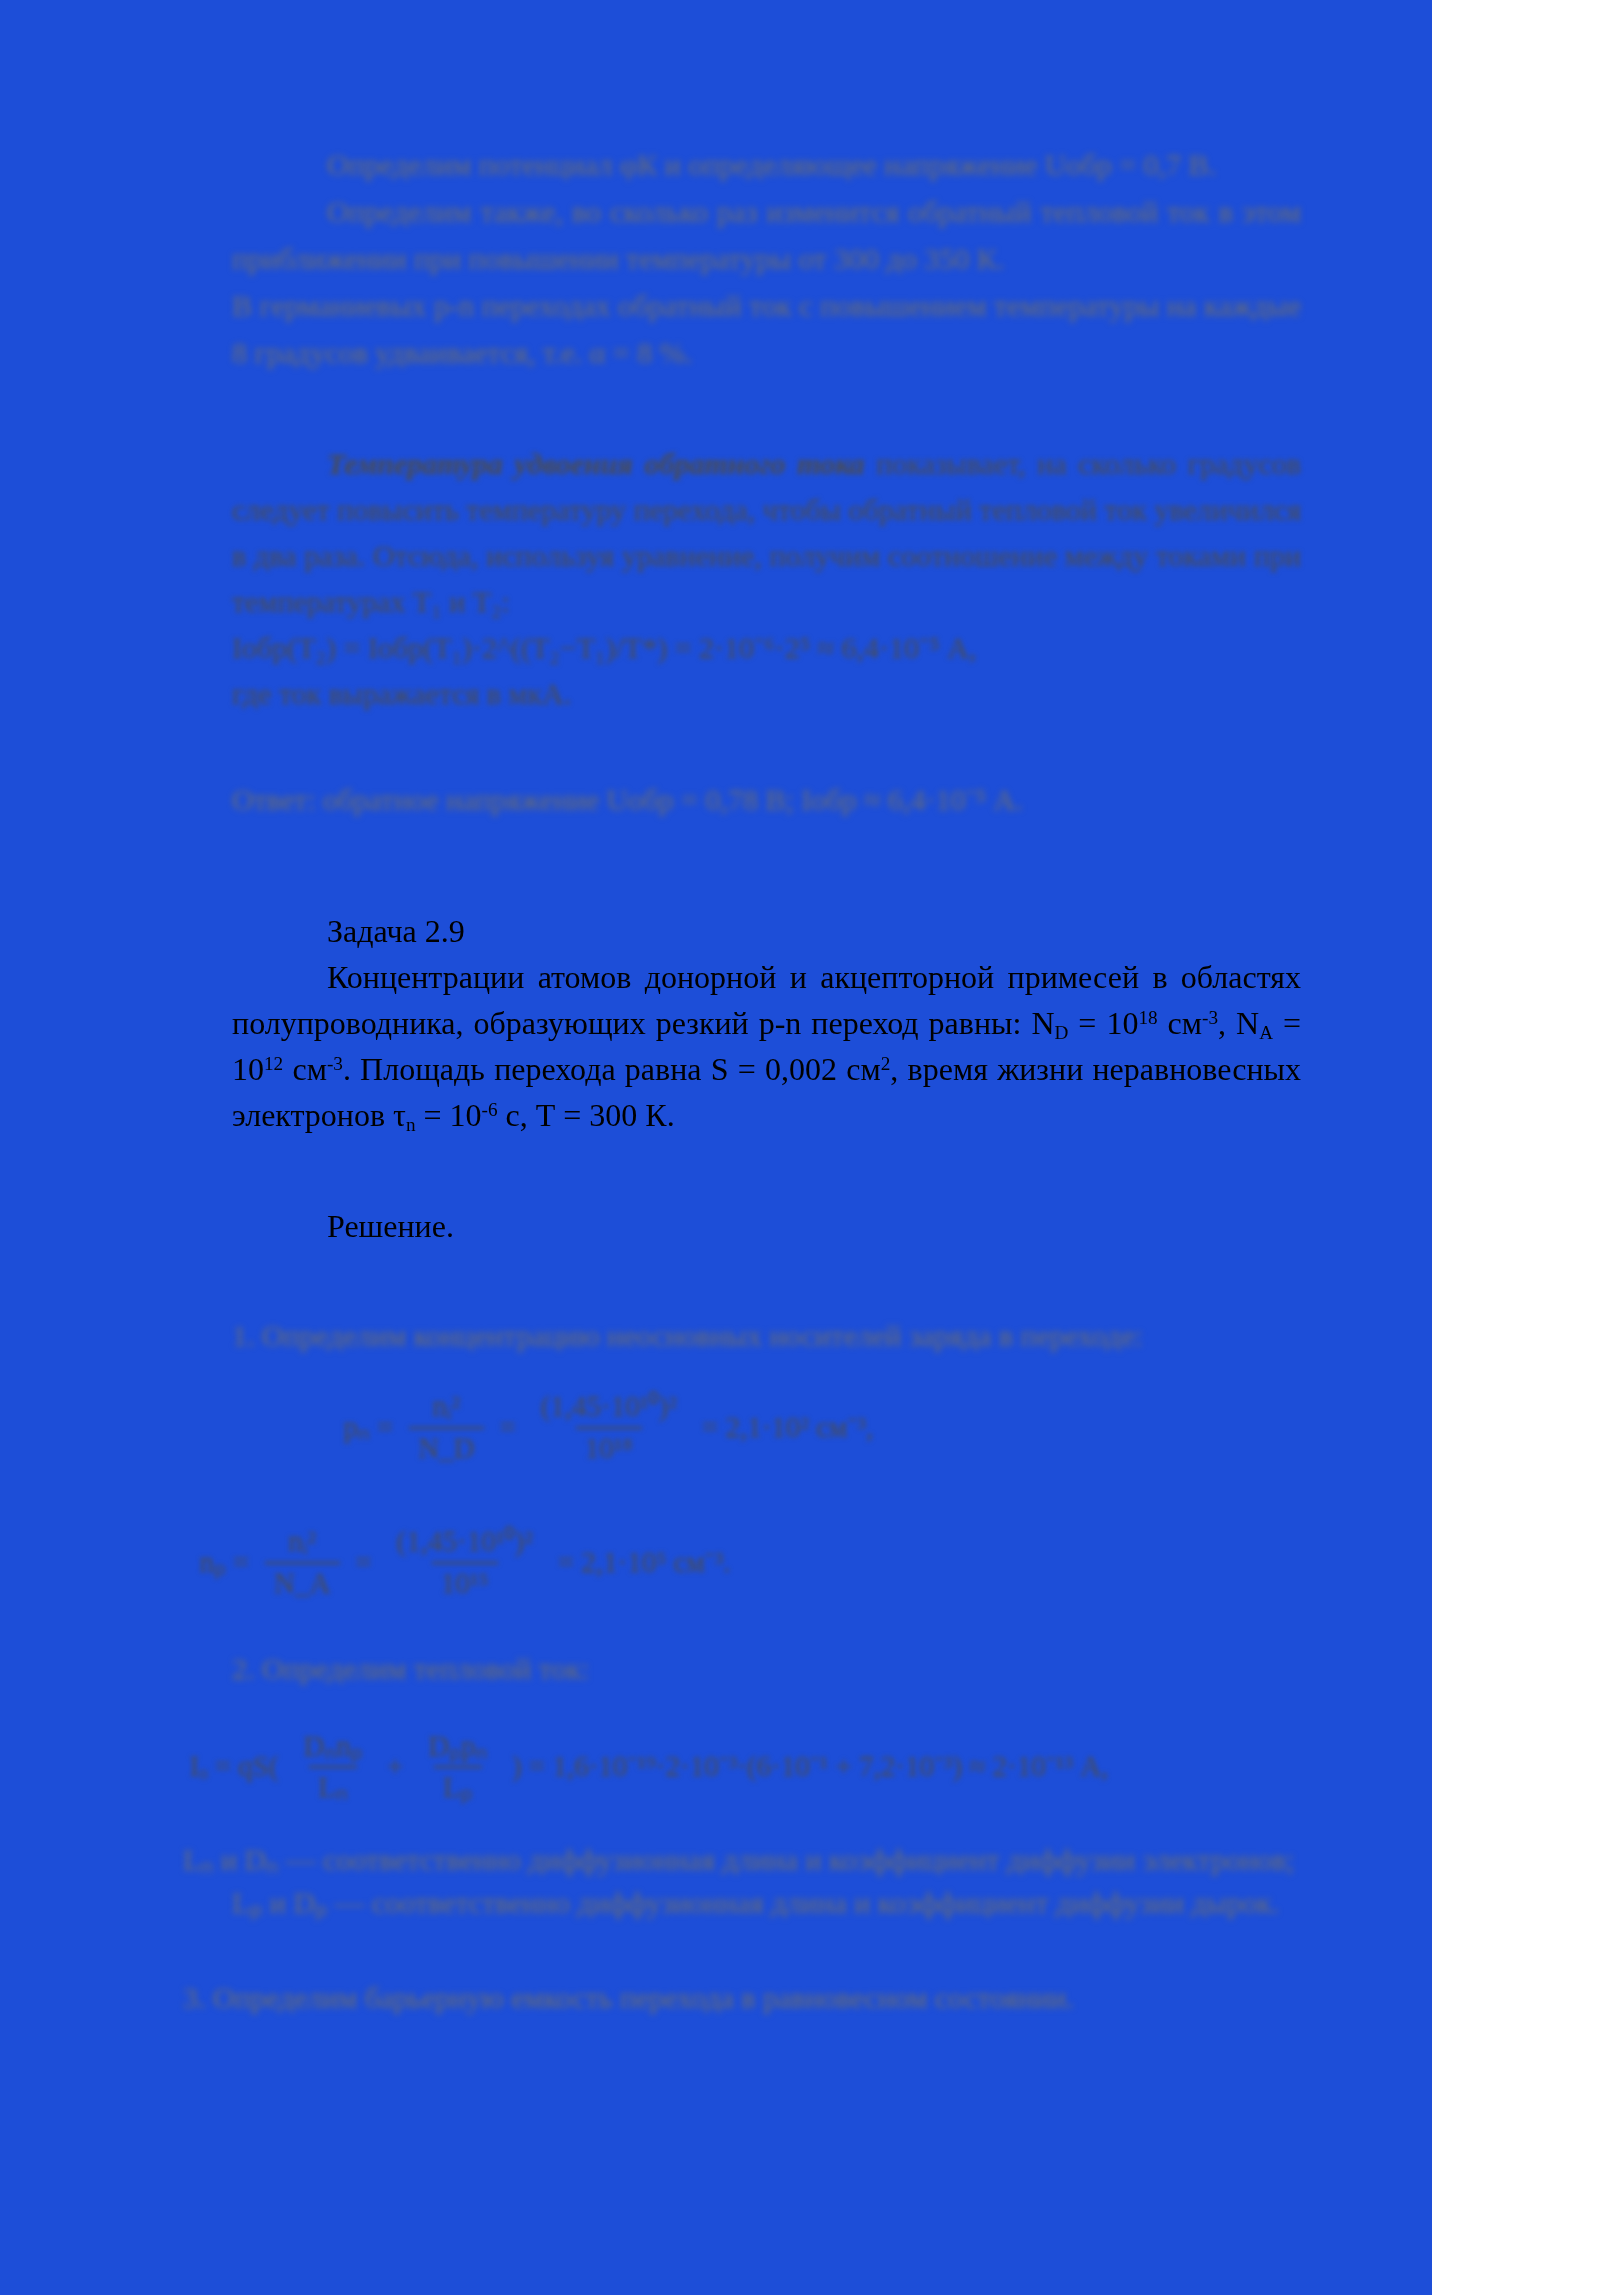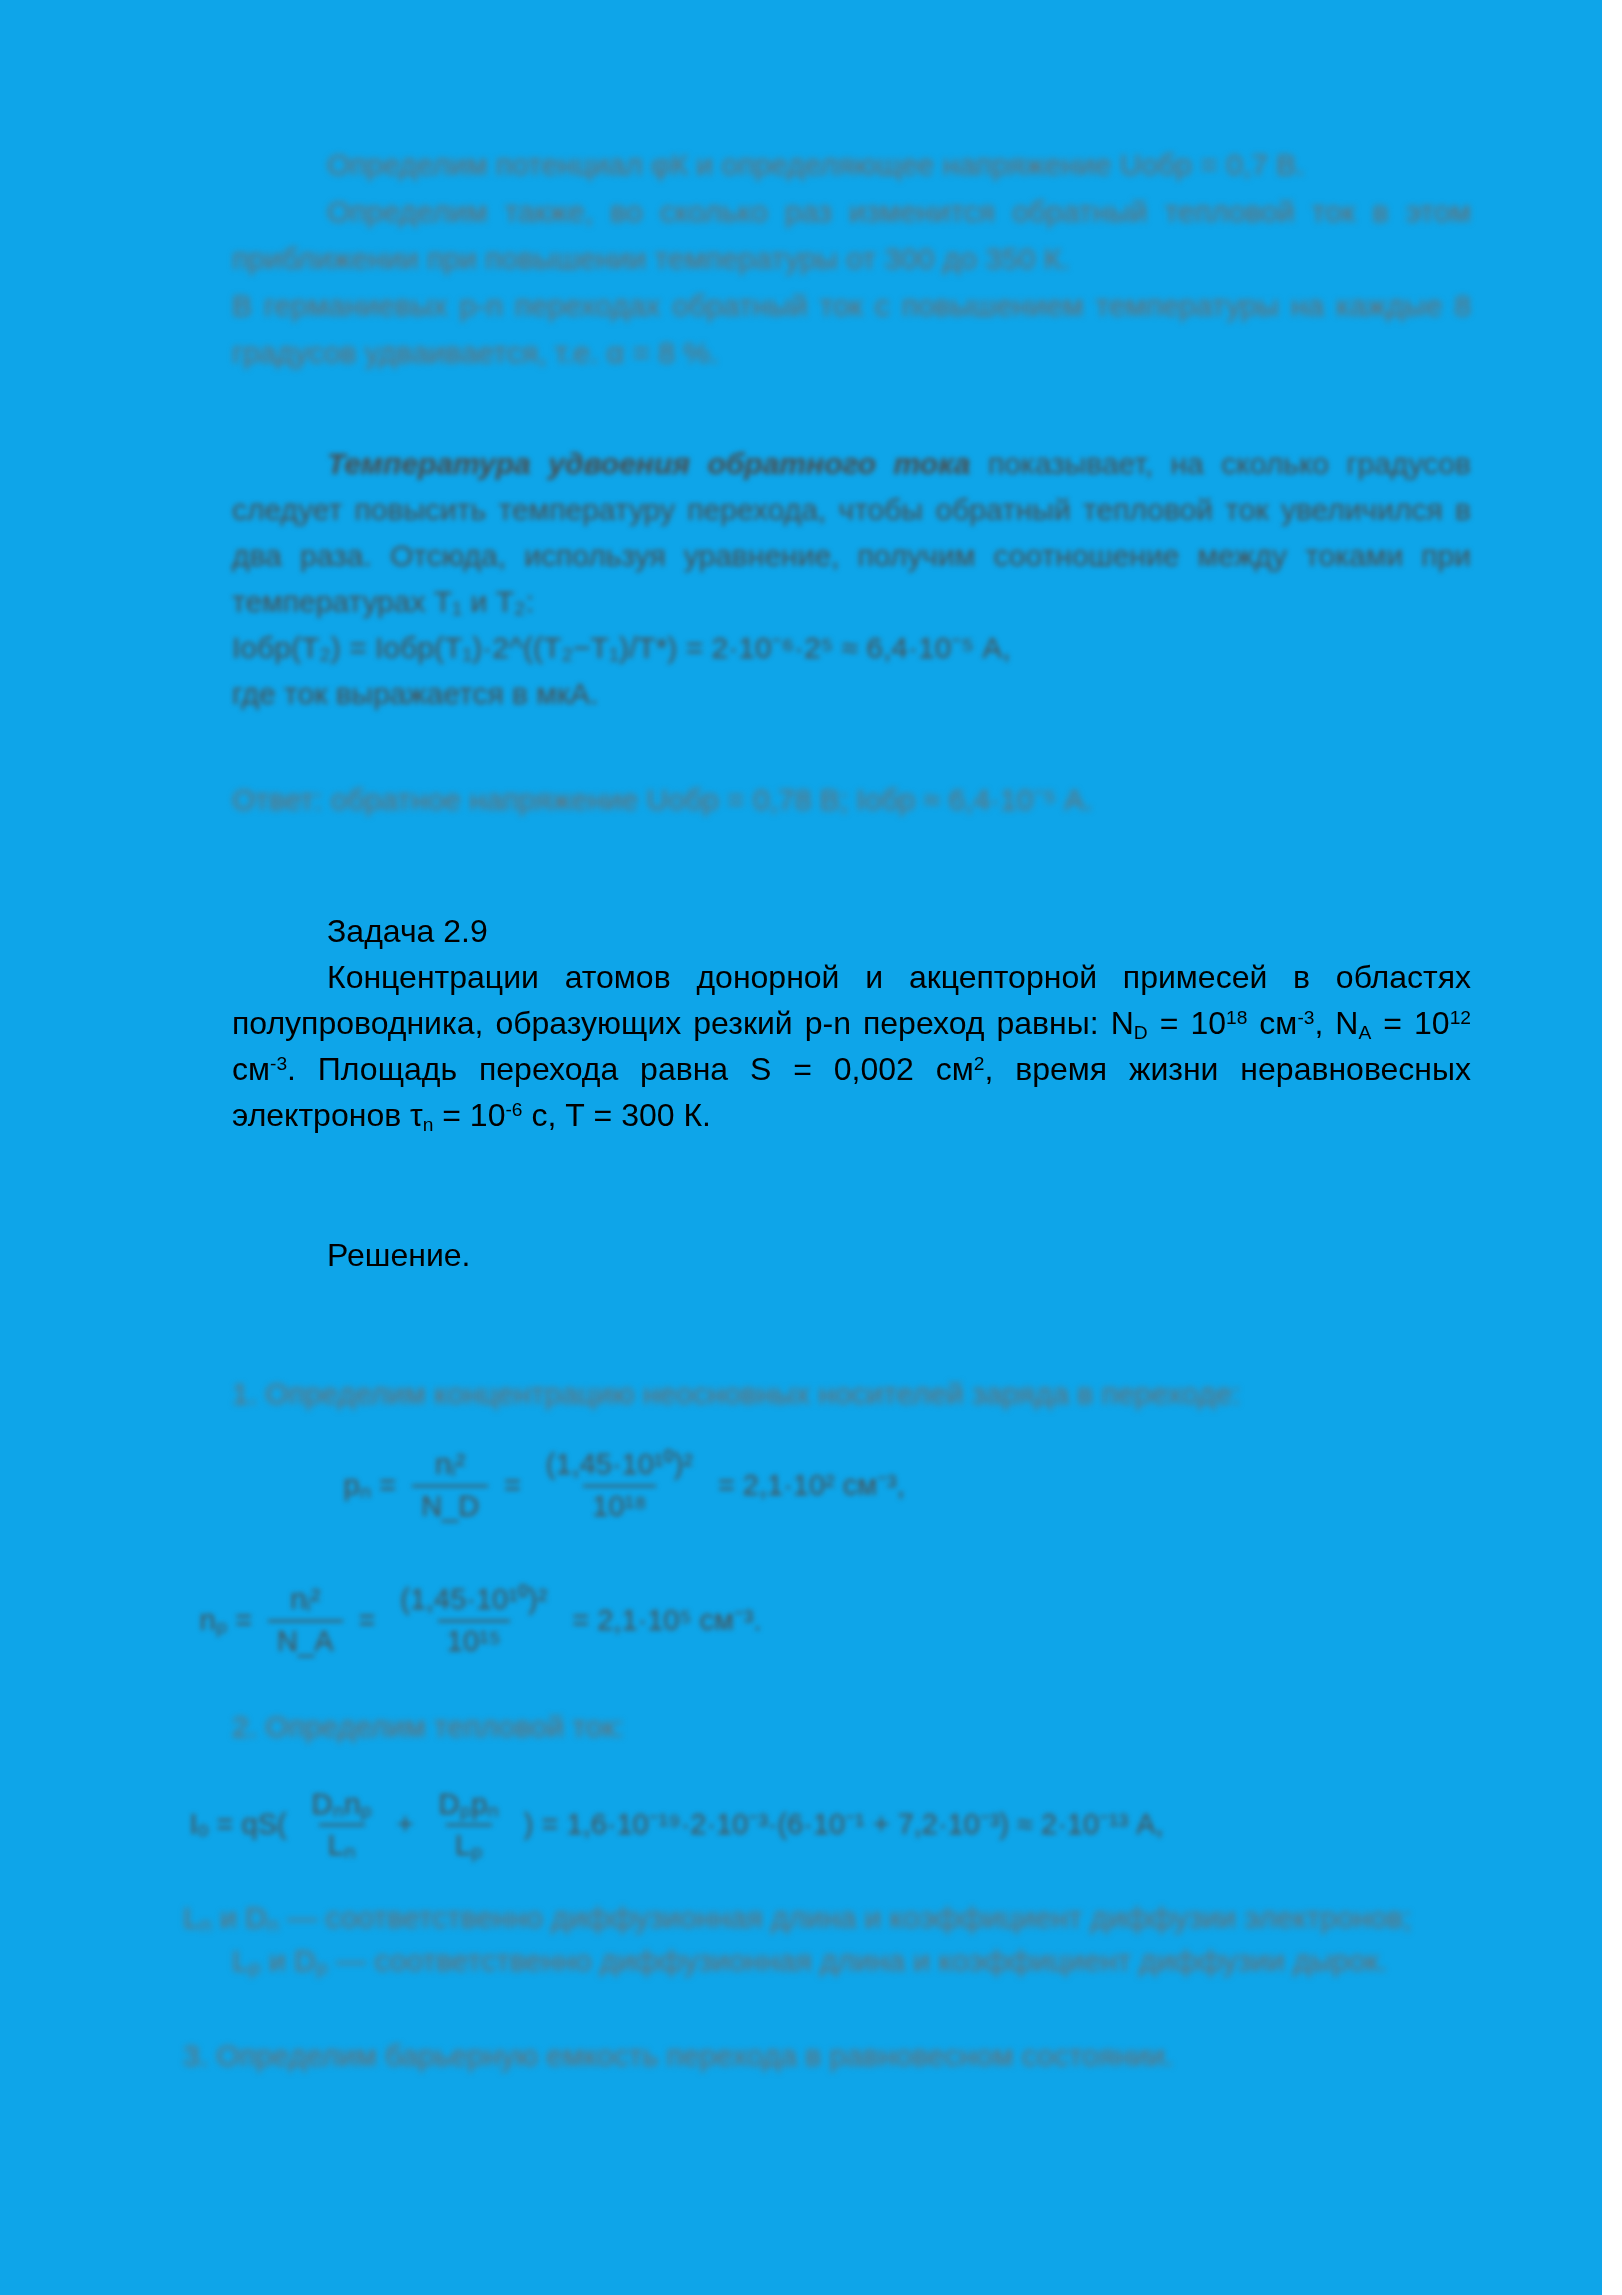--- a/index.html
+++ b/index.html
@@ -1,18 +1,18 @@
 <!DOCTYPE html>
 <html style="font-size:10.5px"><head>
 <meta charset="utf-8">
 <style>
   html,body{margin:0;padding:0;background:#ffffff;}
   .page{
-    width:1602px;height:2295px;background:#0ea5e9;position:relative;overflow:hidden;
-    font-family:Liberation Sans, sans-serif;color:#000;
+    width:1432px;height:2295px;background:#1d4ed8;position:relative;overflow:hidden;
+    font-family:Liberation Serif, serif;color:#000;
   }
   .content{padding:141px 131px 0 232px;}
   p{margin:0;}
   
   .body-text{font-size:32px;line-height:46px;text-align:justify;}
   .indent{text-indent:95px;}
   sup{font-size:0.6em;line-height:0;position:relative;vertical-align:baseline;top:-0.5em;}
   sub{font-size:0.6em;line-height:0;position:relative;vertical-align:baseline;top:0.28em;}
   
   .blur-soft{filter:blur(3.3px);color:#6d6d6d;}
@@ -26,21 +26,21 @@
     white-space:nowrap;
   }
   .formula .piece{margin:0 6.5px;}
   .frac{display:inline-flex;flex-direction:column;align-items:center;margin:0 9.2px;vertical-align:middle;}
   .frac .num{padding:1.3px 9.2px 3.9px 9.2px;}
   .frac .den{border-top:2px solid currentColor;padding:3.9px 9.2px 1.3px 9.2px;}
   
   .mt-term{margin-top:65px;}
   .mt-answer{margin-top:59px;}
   .mt-title{margin-top:85px;}
-  .mt-section{margin-top:94px;}
+  .mt-section{margin-top:65px;}
   .mt-f1{margin-top:33px;margin-left:105px;}
   .mt-f2{margin-top:59px;margin-left:-39px;}
   .mt-step2{margin-top:46px;}
   .mt-f3{margin-top:39px;margin-left:-49px;}
   .mt-notes{margin-top:33px;margin-left:-49px;}
   .mt-step3{margin-top:52px;margin-left:-49px;}
   .bold-ital{font-weight:bold;font-style:italic;}
 </style>
 </head>
 <body>

